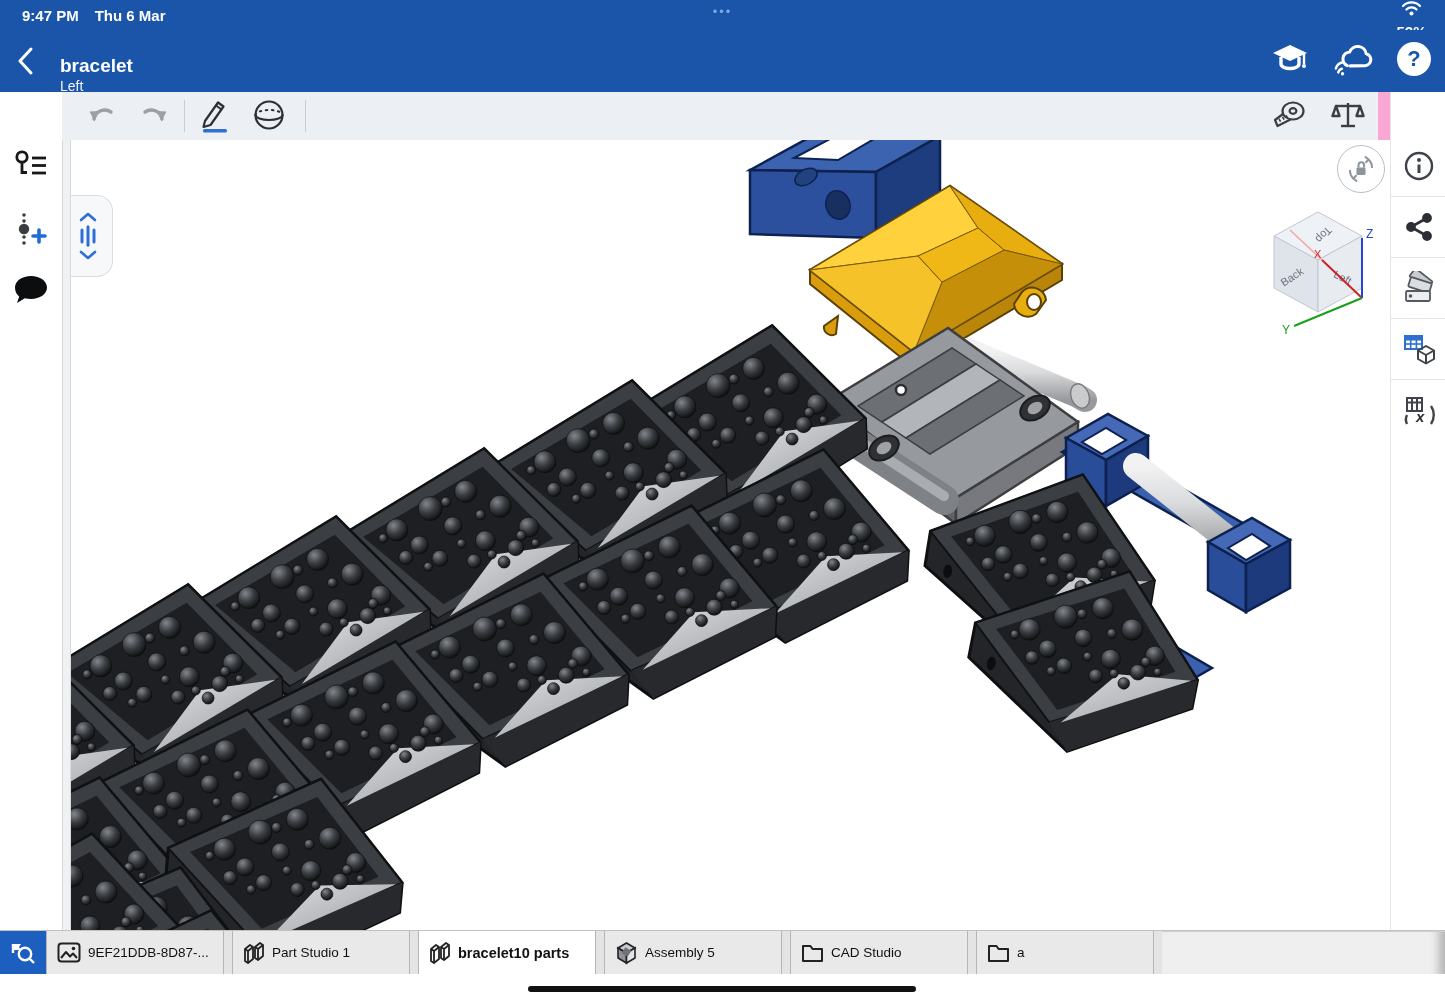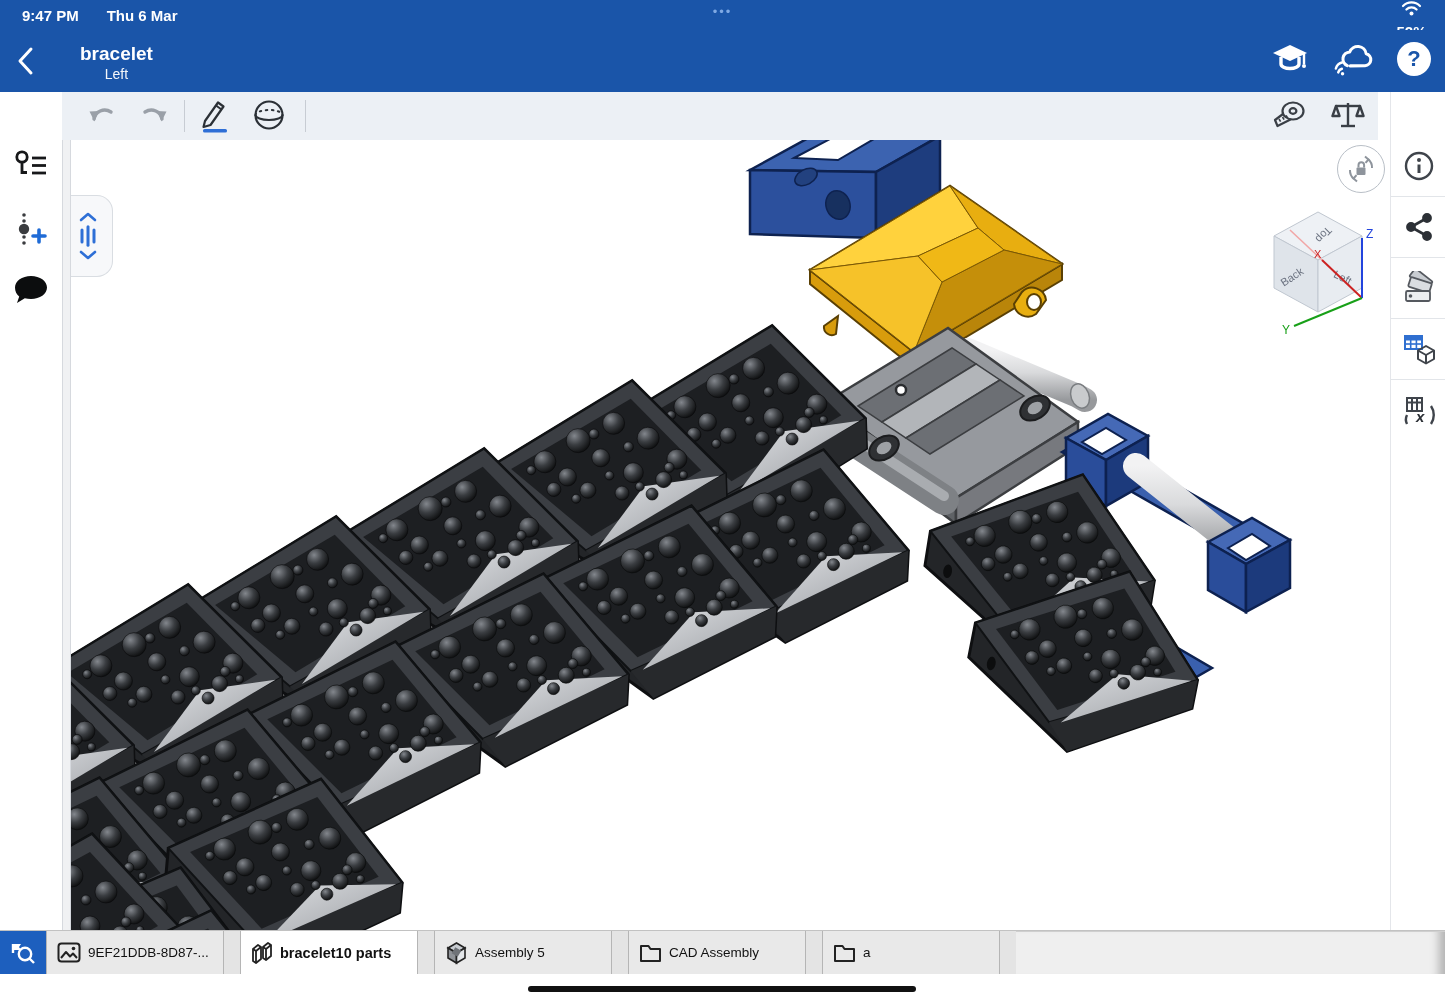--- a/index.html
+++ b/index.html
@@ -1,31 +1,31 @@
 <!DOCTYPE html>
 <html><head>
 <meta charset="utf-8">
 <style>
   html,body{margin:0;padding:0;background:#222;}
-  #root{position:relative;width:1445px;height:1004px;background:#ffffff;overflow:hidden;
-        font-family:"Liberation Sans",sans-serif;text-align:center;-webkit-font-smoothing:antialiased;}
+  #root{position:relative;width:1445px;height:1004px;background:#f9a8d4;overflow:hidden;
+        font-family:"Liberation Sans",sans-serif;-webkit-font-smoothing:antialiased;}
   .abs{position:absolute;}
   
   .statusbar{left:0;top:0;width:1445px;height:30px;background:#1A55A9;color:#fff;
              display:flex;align-items:center;}
   .sb-time{font-weight:700;font-size:15px;margin-left:22px;}
-  .sb-date{font-weight:600;font-size:15px;margin-left:28px;}
+  .sb-date{font-weight:600;font-size:15px;margin-left:16px;}
   .sb-dots{position:absolute;left:50%;transform:translateX(-50%);color:#7fa9e4;font-size:13px;
            letter-spacing:2px;top:4px;}
   .sb-right{position:absolute;right:18px;top:0;height:30px;display:flex;align-items:center;gap:7px;flex-direction:column;}
   .sb-batt{font-weight:600;font-size:15px;}
   
   .header{left:0;top:30px;width:1445px;height:62px;background:#1A55A9;color:#fff;}
   .back{left:16px;top:12px;width:30px;height:38px;display:flex;align-items:center;cursor:pointer;}
-  .titleblock{left:60px;top:12px;margin-left:20px;}
+  .titleblock{left:60px;top:24px;}
   .title{font-size:19px;font-weight:600;line-height:24px;}
   .subtitle{font-size:14px;line-height:17px;opacity:.95;}
   .hdr-icons{position:absolute;right:14px;top:8px;display:flex;align-items:center;gap:22px;}
   .hdr-ic{width:42px;height:42px;display:flex;align-items:center;justify-content:center;}
   .help-circle{width:34px;height:34px;border-radius:50%;background:#fff;color:#1A55A9;
                font-weight:700;font-size:22px;display:flex;align-items:center;justify-content:center;}
   
   .toolbar{left:62px;top:92px;width:1316px;height:48px;background:#ecf0f5;border-bottom:1px solid #ccd1d8;
            display:flex;align-items:center;}
   .tb-ic{width:44px;height:40px;display:flex;align-items:center;justify-content:center;}
@@ -43,21 +43,21 @@
   .canvas{left:62px;top:140px;width:1328px;height:790px;background:#fff;overflow:hidden;}
   .drawerpull{left:64px;top:195px;width:48px;height:80px;background:#f7f8fa;border:1px solid #d9dde2;
               border-left:none;border-radius:0 16px 16px 0;display:flex;flex-direction:column;
               align-items:center;justify-content:center;gap:3px;}
   .rotlock{left:1337px;top:145px;width:46px;height:46px;border-radius:50%;border:1.5px solid #b9bfc7;
            background:#fff;display:flex;align-items:center;justify-content:center;}
   
   .tabbar{left:0;top:930px;width:1445px;height:44px;background:#e4e4e4;border-top:1px solid #c2c2c2;
           display:flex;align-items:stretch;}
   .tab-search{width:46px;background:#1D5FBE;display:flex;align-items:center;justify-content:center;}
-  .tab{width:166px;background:#e9e9e9;border:1px solid #b5b5b5;border-top:none;margin-right:16px;
+  .tab{width:166px;background:#e9e9e9;border:1px solid #b5b5b5;border-top:none;margin-right:8px;
        display:flex;align-items:center;padding-left:10px;gap:7px;}
   .tab.active{background:#fff;border-bottom:1px solid #fff;}
   .tablabel{font-size:13.5px;color:#111;white-space:nowrap;overflow:hidden;text-overflow:ellipsis;}
   .tab.active .tablabel{font-size:14.5px;font-weight:700;}
   .tabbar-rest{flex:1;background:#efefef;border-top:1px solid #cfcfcf;
                box-shadow:inset -14px 0 10px -8px rgba(0,0,0,.25);}
   .bottomstrip{left:0;top:974px;width:1445px;height:30px;background:#fff;}
   .homebar{left:528px;top:986px;width:388px;height:6px;border-radius:3px;background:#111;}
   svg{display:block;}
   text{font-family:"Liberation Sans",sans-serif;}
@@ -470,20 +470,33 @@
         </svg>
     </div>
     <div class="tab">
       <svg width="24" height="21" viewBox="0 0 24 21">
           <rect x="1.5" y="1.5" width="21" height="18" rx="3" fill="none" stroke="#222" stroke-width="2"></rect>
         <path d="M4,16 l5,-6 4,4.5 3,-3 4,4.5" fill="none" stroke="#222" stroke-width="2" stroke-linejoin="round"></path>
         <circle cx="16.5" cy="6.5" r="1.8" fill="#222"></circle>
         </svg>
       <span class="tablabel">9EF21DDB-8D87-...</span>
     </div>
+    <div class="tab">
+      <svg width="22" height="24" viewBox="0 0 22 24">
+          <g fill="none" stroke="#222" stroke-width="1.8" stroke-linejoin="round">
+        <polygon points="2,8 7,4 10,6 10,18 5,22 2,20"></polygon>
+            <polyline points="5,22 5,10 2,8"></polyline>
+            <polyline points="5,10 10,6"></polyline>
+        <polygon points="12,6 17,2 20,4 20,15 15,19 12,17"></polygon>
+            <polyline points="15,19 15,8 12,6"></polyline>
+            <polyline points="15,8 20,4"></polyline>
+          </g>
+        </svg>
+      <span class="tablabel">Part Studio 1</span>
+    </div>
     <div class="tab active">
       <svg width="22" height="24" viewBox="0 0 22 24">
           <g fill="none" stroke="#222" stroke-width="1.8" stroke-linejoin="round">
         <polygon points="2,8 7,4 10,6 10,18 5,22 2,20"></polygon>
             <polyline points="5,22 5,10 2,8"></polyline>
             <polyline points="5,10 10,6"></polyline>
         <polygon points="12,6 17,2 20,4 20,15 15,19 12,17"></polygon>
             <polyline points="15,19 15,8 12,6"></polyline>
             <polyline points="15,8 20,4"></polyline>
           </g>
@@ -496,21 +509,21 @@
         <polygon points="3,7 11.5,12 11.5,22 3,17" fill="#8f9398" stroke="#222" stroke-width="1.6"></polygon>
         <polygon points="11.5,12 20,7 20,17 11.5,22" fill="#e2e5e8" stroke="#222" stroke-width="1.6"></polygon>
         <rect x="8" y="7.5" width="7" height="7" transform="rotate(31 11.5 11)" fill="#6f7378"></rect>
         </svg>
       <span class="tablabel">Assembly 5</span>
     </div>
     <div class="tab">
       <svg width="23" height="19" viewBox="0 0 23 19">
         <path d="M2,3 h7.5 l2,3 H21 v12 H2 z" fill="none" stroke="#222" stroke-width="2" stroke-linejoin="round"></path>
         </svg>
-      <span class="tablabel">CAD Assembly</span>
+      <span class="tablabel">CAD Studio</span>
     </div>
     <div class="tab">
       <svg width="23" height="19" viewBox="0 0 23 19">
         <path d="M2,3 h7.5 l2,3 H21 v12 H2 z" fill="none" stroke="#222" stroke-width="2" stroke-linejoin="round"></path>
         </svg>
       <span class="tablabel">a</span>
     </div>
     <div class="tabbar-rest"></div>
   </div>
 

